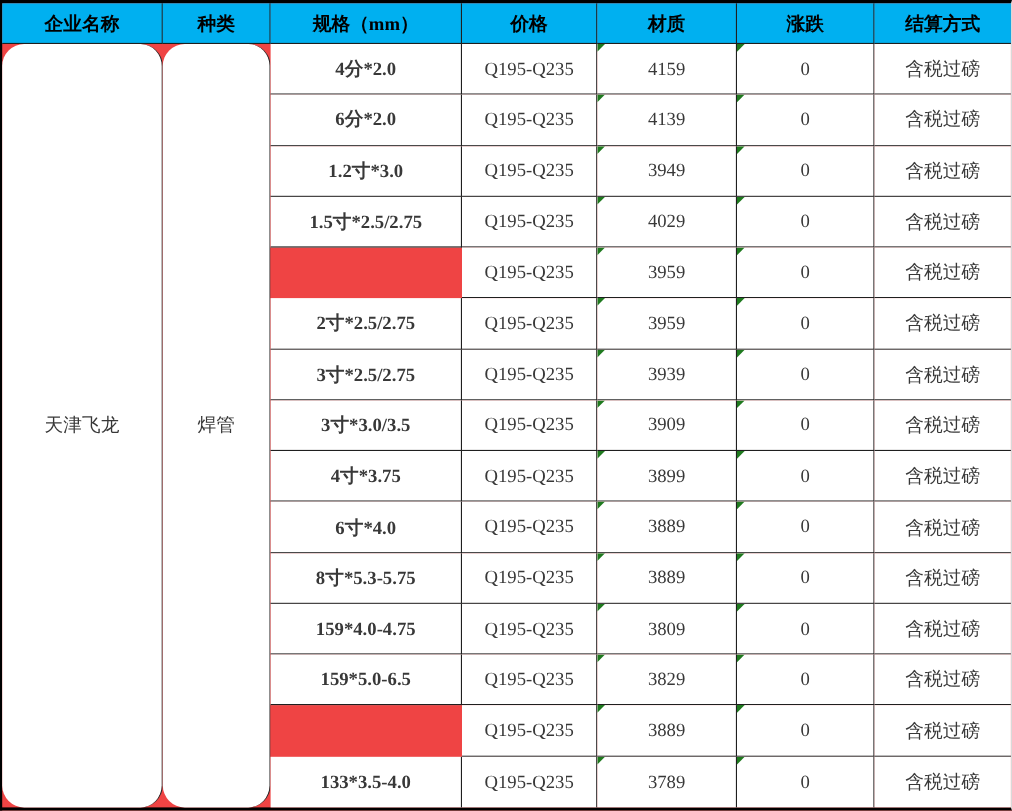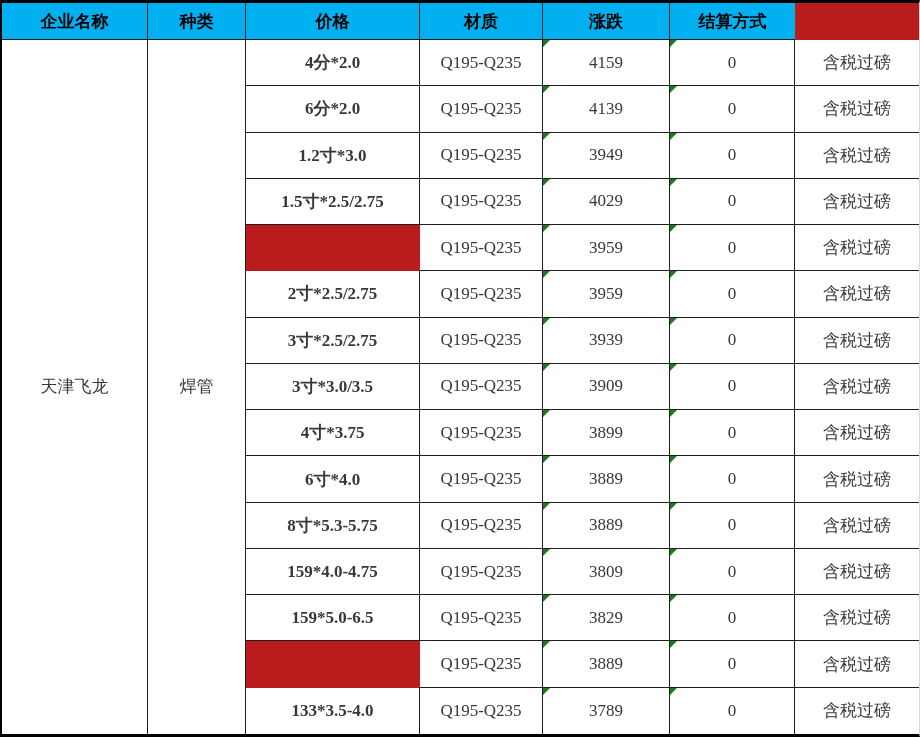--- a/index.html
+++ b/index.html
@@ -8,21 +8,21 @@
     height: 737px;
     box-sizing: border-box;
     display: grid;
     grid-template-columns: 146px 98px 174px 123px 127px 125px 1fr;
     grid-template-rows: 37px repeat(15, 1fr);
     border-top: 3px solid #000;
     border-left: 2px solid #000;
     border-bottom: 3px solid #000;
     border-right: 1px solid #d9d9d9;
     font-family: "Liberation Serif", "DejaVu Serif", serif;
-    background: #b91c1c;
+    background: #ef4444;
   }
   .cell {
     position: relative;
     display: flex;
     align-items: center;
     justify-content: center;
     border-right: 1px solid #1f1f1f;
     border-bottom: 1px solid #1f1f1f;
     background: #ffffff;
     color: #383838;
@@ -31,21 +31,21 @@
     overflow: hidden;
   }
   .header-cell {
     grid-row: 1;
     background: #00B0F0;
     color: #000000;
     font-weight: bold;
     font-size: 17px;
   }
   .header-cell.last, .col-settlement { border-right: none; }
-  .merged-cell { border-bottom: none; }
+  .merged-cell { border-bottom: none; border-radius: 20px; }
   .col-spec { grid-column: 3; font-weight: bold; }
   .col-material { grid-column: 4; }
   .col-price { grid-column: 5; }
   .col-change { grid-column: 6; }
   .col-settlement { grid-column: 7; }
   .row-last { border-bottom: none; }
   .tri {
     position: absolute;
     top: 0;
     left: 0;
@@ -54,20 +54,21 @@
     border-top: 7px solid #1F7A1F;
     border-right: 7px solid transparent;
   }
 </style>
 </head>
 <body>
 
 <div class="sheet">
   <div class="cell header-cell">企业名称</div>
   <div class="cell header-cell">种类</div>
+  <div class="cell header-cell">规格（mm）</div>
   <div class="cell header-cell">价格</div>
   <div class="cell header-cell">材质</div>
   <div class="cell header-cell">涨跌</div>
   <div class="cell header-cell last">结算方式</div>
 
   <div class="cell merged-cell" id="company-cell" style="grid-area: 2 / 1 / span 15;">天津飞龙</div>
   <div class="cell merged-cell" id="type-cell" style="grid-area: 2 / 2 / span 15;">焊管</div>
 
   <div class="cell col-spec" style="grid-row: 2;">4分*2.0</div>
   <div class="cell col-material" style="grid-row: 2;">Q195-Q235</div>

